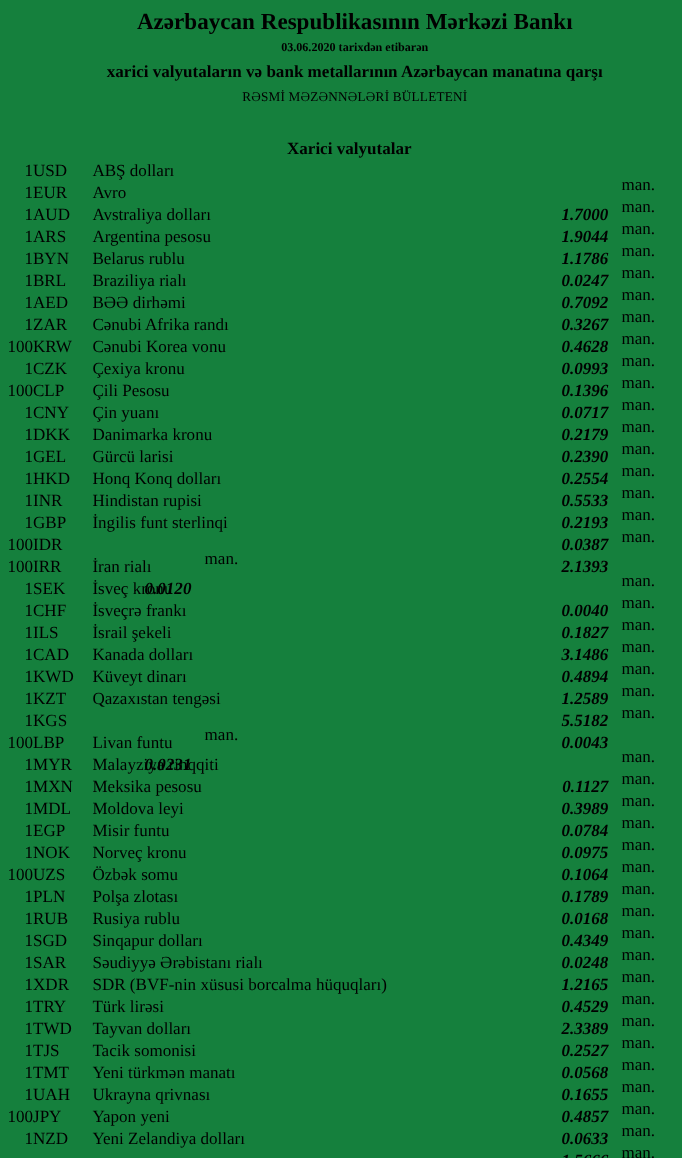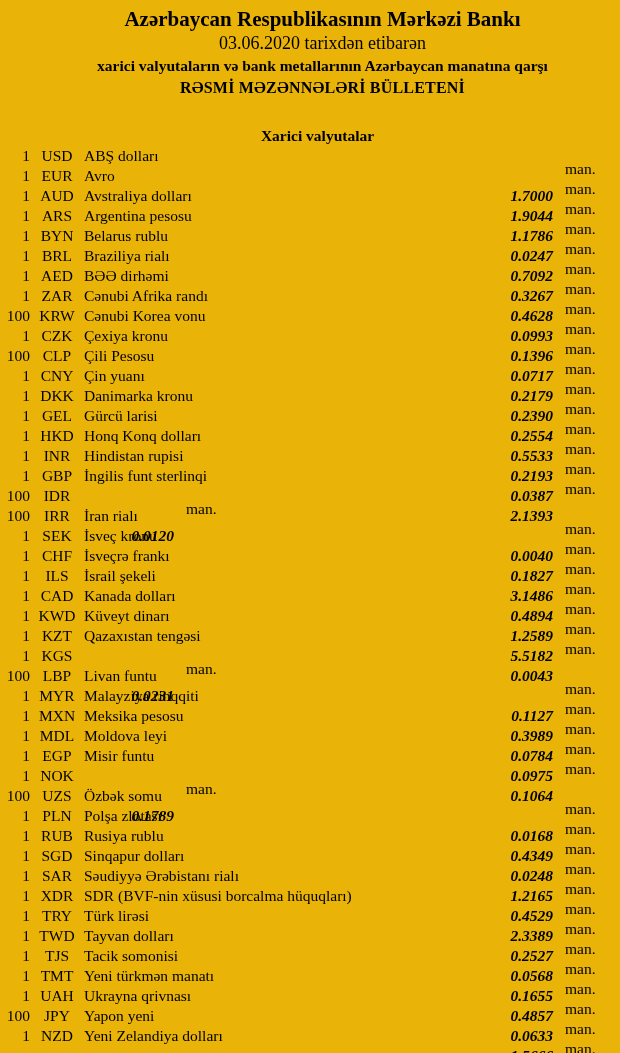--- a/index.html
+++ b/index.html
@@ -5,47 +5,47 @@
   html, body {
     margin: 0;
     padding: 0;
     background: #ffffff;
   }
   .page {
     position: relative;
     width: 620px;
     height: 1053px;
     overflow: hidden;
-    background: #eab308;
+    background: #15803d;
     color: #000000;
     font-family: "Liberation Serif", "DejaVu Serif", serif;
   }
   .header {
     text-align: center;
     padding-top: 6px;
     padding-left: 25px; 
   }
   .bank-name {
     font-size: 21px;
     font-weight: bold;
     line-height: 26px;
   }
   .date-line {
-    font-size: 18px;
-    font-weight: normal;
+    font-size: 11px;
+    font-weight: bold;
     line-height: 22.5px;
   }
   .subtitle {
     font-size: 15.5px;
     font-weight: bold;
     line-height: 22.5px;
   }
   .doc-title {
-    font-size: 16px;
-    font-weight: bold;
+    font-size: 12px;
+    font-weight: normal;
     line-height: 22.5px;
     letter-spacing: 0.2px;
   }
   .section-title {
     margin: 26px 0 0 0;
     padding-left: 15px;
     height: 20px;
     line-height: 20px;
     font-size: 15.5px;
     font-weight: bold;
@@ -62,21 +62,20 @@
     padding-right: 11px;
     white-space: nowrap;
   }
   .qty {
     width: 30px;
     text-align: right;
     flex: 0 0 auto;
   }
   .code {
     width: 54px;
-    text-align: center;
     flex: 0 0 auto;
   }
   .name {
     flex: 1 1 auto;
     overflow: hidden;
   }
   .rate {
     width: 90px;
     text-align: right;
     font-weight: bold;
@@ -318,20 +317,21 @@
       <div class="row">
     <span class="qty">1</span>
     <span class="code">EGP</span>
     <span class="name">Misir funtu</span>
     <span class="rate">0.1064</span>
     <span class="unit">man.</span>
   </div>
       <div class="row">
     <span class="qty">1</span>
     <span class="code">NOK</span>
+    <span class="name">Norveç kronu</span>
     <span class="rate">0.1789</span>
     <span class="unit">man.</span>
   </div>
       <div class="row">
     <span class="qty">100</span>
     <span class="code">UZS</span>
     <span class="name">Özbək somu</span>
     <span class="rate">0.0168</span>
     <span class="unit">man.</span>
   </div>

